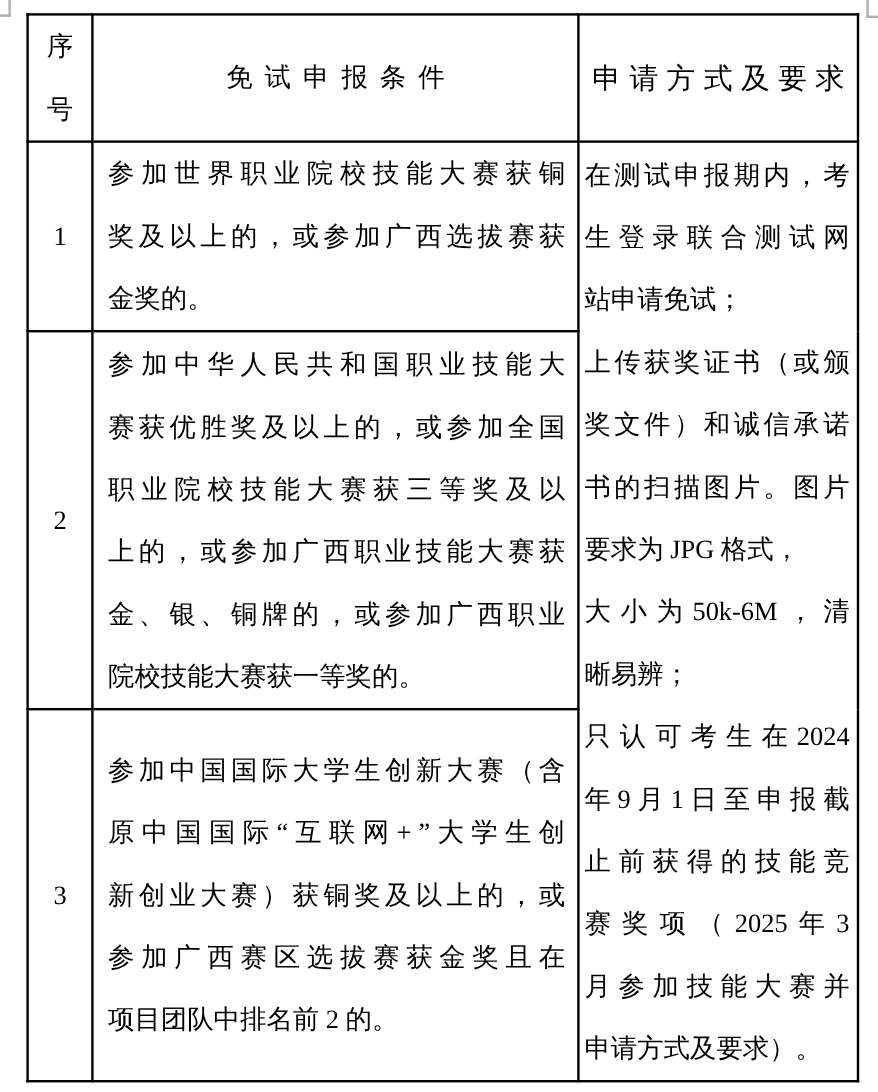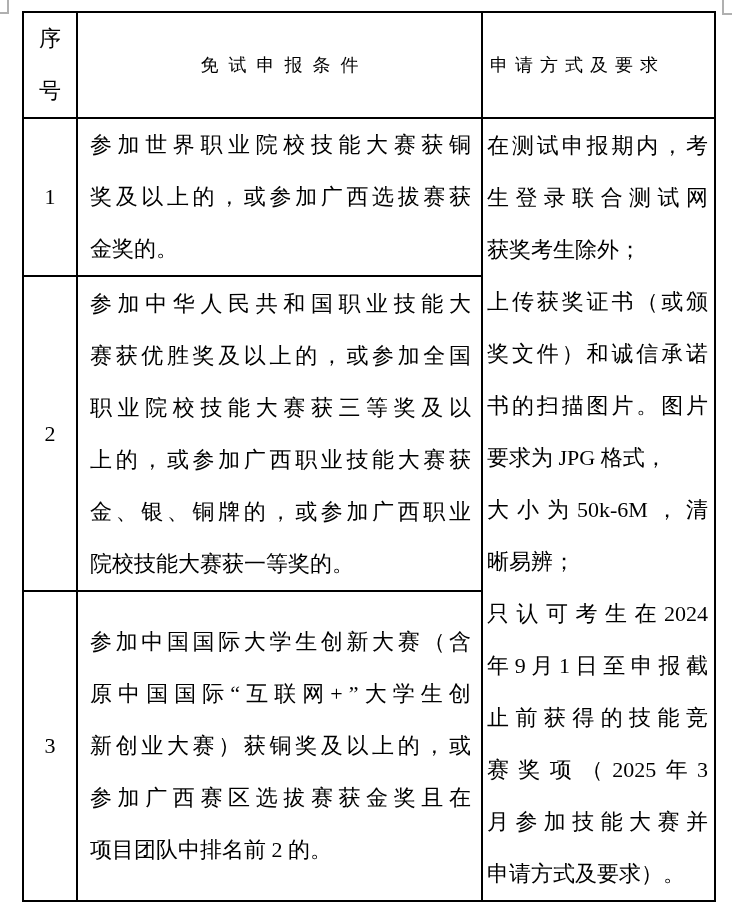--- a/index.html
+++ b/index.html
@@ -28,22 +28,22 @@
     vertical-align:middle;
     font-weight:normal;
     background:#ffffff;
   }
   tr.hrow{height:104px}
   tr.r1{height:155px}
   tr.r2{height:315px}
   tr.r3{height:310px}
 
   .h1 div{line-height:52px;font-size:22px;text-align:center;}
-  .h2{text-align:center;font-size:18px;letter-spacing:10px;text-indent:10px;}
-  .h3{text-align:left;font-size:18px;letter-spacing:7px;text-indent:7px;}
+  .h2{text-align:center;font-size:22px;letter-spacing:10px;text-indent:10px;}
+  .h3{text-align:center;font-size:24px;letter-spacing:7px;text-indent:7px;}
 
   td.num{text-align:center;font-size:22px;}
   td.cond{padding:0 10px 0 12px;}
   td.req{padding:0 6px 0 4px;vertical-align:middle;}
 
   .tline{
     height:52px;line-height:52px;
     font-size:22px;
     white-space:nowrap;
     text-align:left;
@@ -129,21 +129,21 @@
             <div class="tline just">
               <span>生</span>
               <span>登</span>
               <span>录</span>
               <span>联</span>
               <span>合</span>
               <span>测</span>
               <span>试</span>
               <span>网</span>
             </div>
-            <div class="tline">获奖考生除外；</div>
+            <div class="tline">站申请免试；</div>
             <div class="tline just">
               <span>上</span>
               <span>传</span>
               <span>获</span>
               <span>奖</span>
               <span>证</span>
               <span>书</span>
               <span>（</span>
               <span>或</span>
               <span>颁</span>

